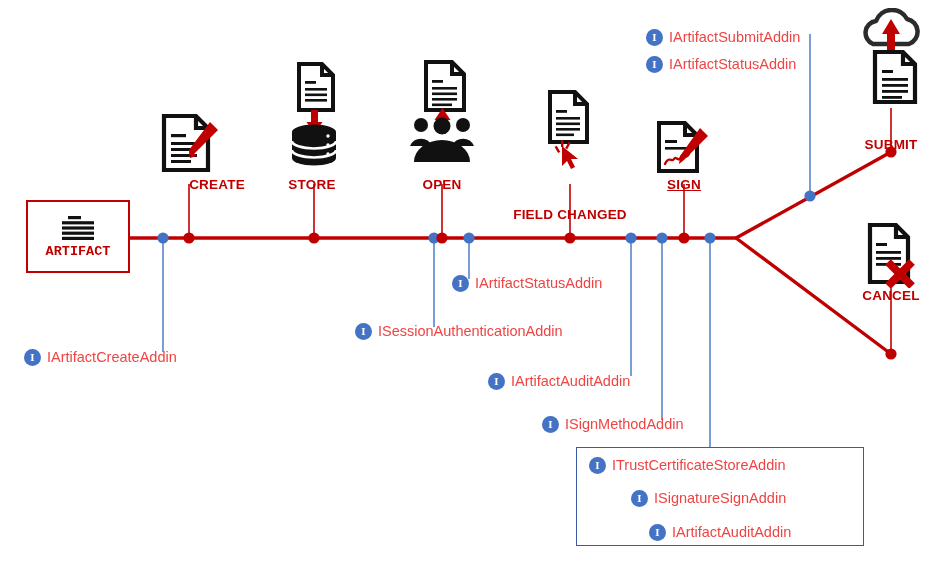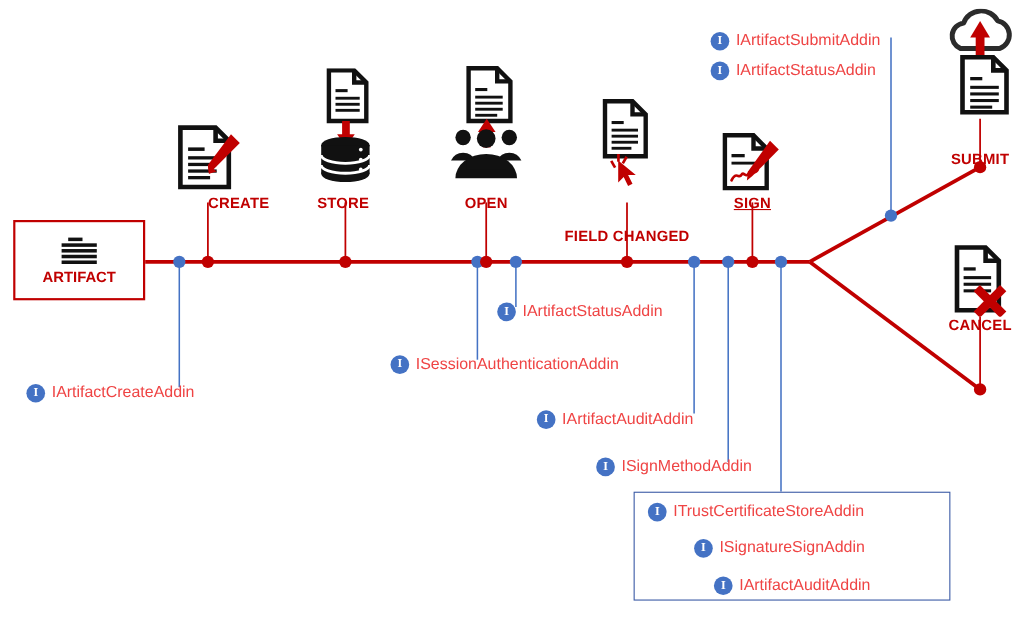--- a/index.html
+++ b/index.html
@@ -101,21 +101,21 @@
       <circle cx="189" cy="238" r="5.6"></circle>
       <circle cx="314" cy="238" r="5.6"></circle>
       <circle cx="442" cy="238" r="5.6"></circle>
       <circle cx="570" cy="238" r="5.6"></circle>
       <circle cx="684" cy="238" r="5.6"></circle>
       <circle cx="891" cy="152" r="5.6"></circle>
       <circle cx="891" cy="354" r="5.6"></circle>
     </g>
   </svg>
 
-  <div class="artifact-box" style="left:12px;top:200px;width:120px;height:73px;">
+  <div class="artifact-box" style="left:26px;top:200px;width:104px;height:73px;font-family:Liberation Mono, monospace;">
     <svg width="36" height="26" viewBox="0 0 36 26">
       <g fill="#111111">
         <rect x="8" y="1" width="13" height="3.2"></rect>
         <rect x="2" y="6.2" width="32" height="3.2"></rect>
         <rect x="2" y="11.4" width="32" height="3.2"></rect>
         <rect x="2" y="16.6" width="32" height="3.2"></rect>
         <rect x="2" y="21.8" width="32" height="3.2"></rect>
       </g>
     </svg>
     <div class="artifact-label">ARTIFACT</div>

